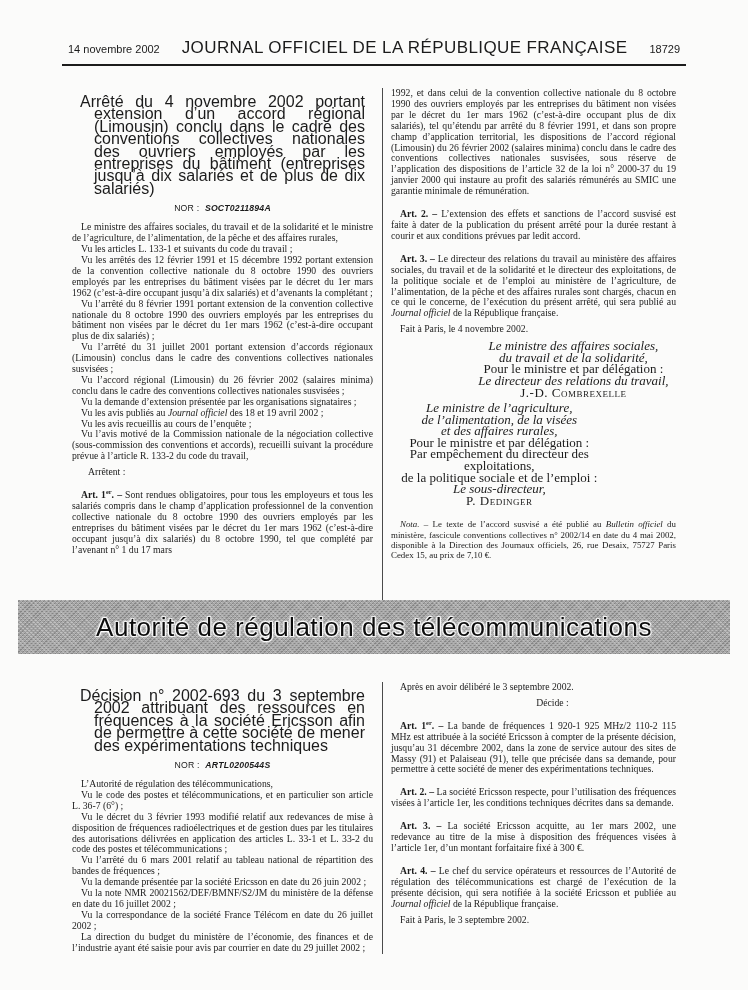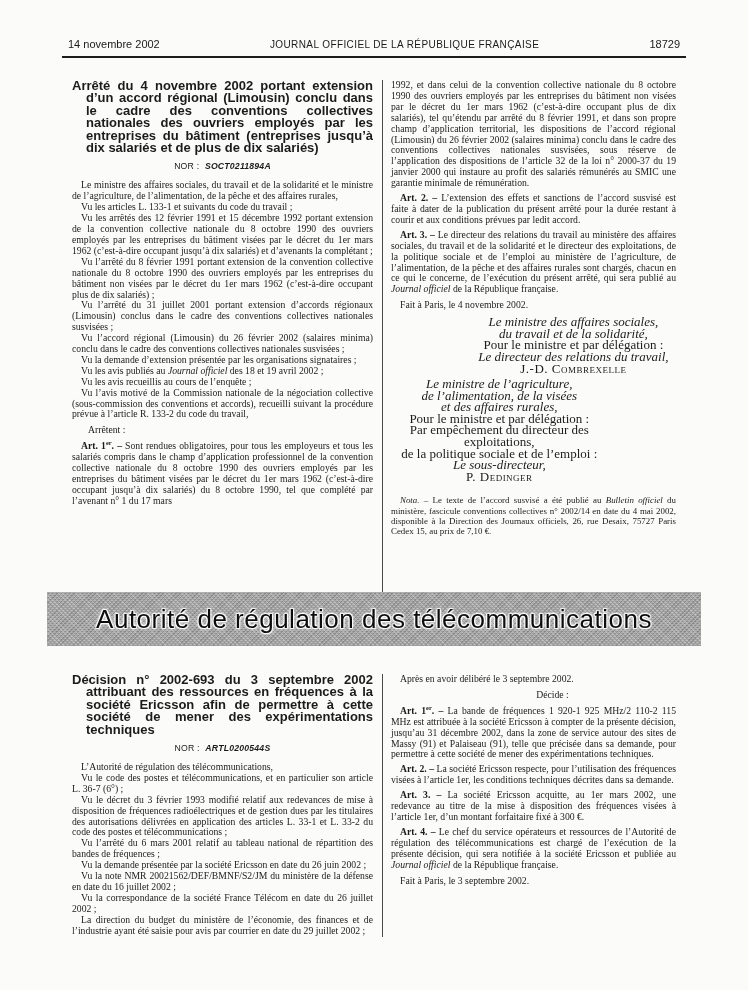--- a/index.html
+++ b/index.html
@@ -13,63 +13,63 @@
 
   
   .header{
     display:flex;justify-content:space-between;align-items:baseline;
     margin:38px 62px 0 62px;
     padding:0 6px 6px 6px;
     border-bottom:2px solid #1c1c1c;
     font-family:"Liberation Sans","DejaVu Sans",sans-serif;
     font-size:11px;
   }
-  .header .jtitle{font-size:10px;letter-spacing:.4px}
+  .header .jtitle{font-size:17px;letter-spacing:.4px}
 
   
   .section{display:flex;margin:0 72px}
   .sec-top{margin-top:22px;min-height:512px}
   .sec-bottom{margin-top:28px}
   .col-l{width:311px;padding-right:9px;border-right:1px solid #4a4a4a;box-sizing:border-box}
   .col-r{width:293px;padding-left:8px;box-sizing:border-box}
 
   .doc-title{
     font-family:"Liberation Sans","DejaVu Sans",sans-serif;
-    font-weight:bold;font-size:13px;line-height:12.4px;
-    text-align:justify;padding-left:14px;text-indent:-14px;margin:0;
+    font-weight:normal;font-size:16px;line-height:12.4px;
+    text-align:justify;padding-left:14px;text-indent:-14px;margin:8px;
   }
   .nor{
     text-align:center;margin:7px 0 9px 0;
     font-family:"Liberation Sans","DejaVu Sans",sans-serif;
     font-size:8.7px;letter-spacing:.2px;
   }
   .nor .nor-label{margin-right:3px}
   .nor .nor-value{font-style:italic;font-weight:bold}
 
   .p{font-size:9.7px;line-height:10.9px;text-align:justify;text-indent:9px;margin:0}
   .p.cont{text-indent:0}
-  .art{margin-top:4px}
+  .art{margin-top:12px}
   .art b{font-weight:bold}
   sup{font-size:6.4px;line-height:0;vertical-align:super}
   .arretent{margin:5px 0 5px 16px;text-indent:0;text-align:left}
   .decide{margin:5px 0 5px 38px;text-indent:0;text-align:center}
   .fait{margin:5px 0;text-indent:9px;text-align:left}
   .it{font-style:italic}
   .name{font-variant:small-caps;letter-spacing:.5px}
 
   .sig{font-size:13px;line-height:11.6px}
   .sig-right{width:72%;margin:3px 0 3px 28%;text-align:center}
   .sig-left{width:76%;margin:4px 0 0 0;text-align:center}
   .sig-end{margin-top:3px;text-align:right;padding-right:4px;font-size:9.7px;line-height:11.6px}
 
   .nota{font-size:8.9px;line-height:10.2px;margin-top:13px;text-align:justify;text-indent:9px}
 
   
   .banner{
-    width:654px;height:54px;margin:0 auto;
+    width:712px;height:54px;margin:0 auto;
     display:flex;align-items:center;justify-content:center;
     background-color:#a9a9a9;
     background-image:
       repeating-linear-gradient(45deg,rgba(255,255,255,.22) 0 1px,rgba(0,0,0,0) 1px 3px),
       repeating-linear-gradient(-45deg,rgba(0,0,0,.16) 0 1px,rgba(0,0,0,0) 1px 3px),
       repeating-linear-gradient(0deg,rgba(0,0,0,.07) 0 1px,rgba(255,255,255,.07) 1px 2px);
   }
   .banner-text{
     font-family:"Liberation Sans","DejaVu Sans",sans-serif;
     font-size:26px;color:#0d0d0d;letter-spacing:.5px;

